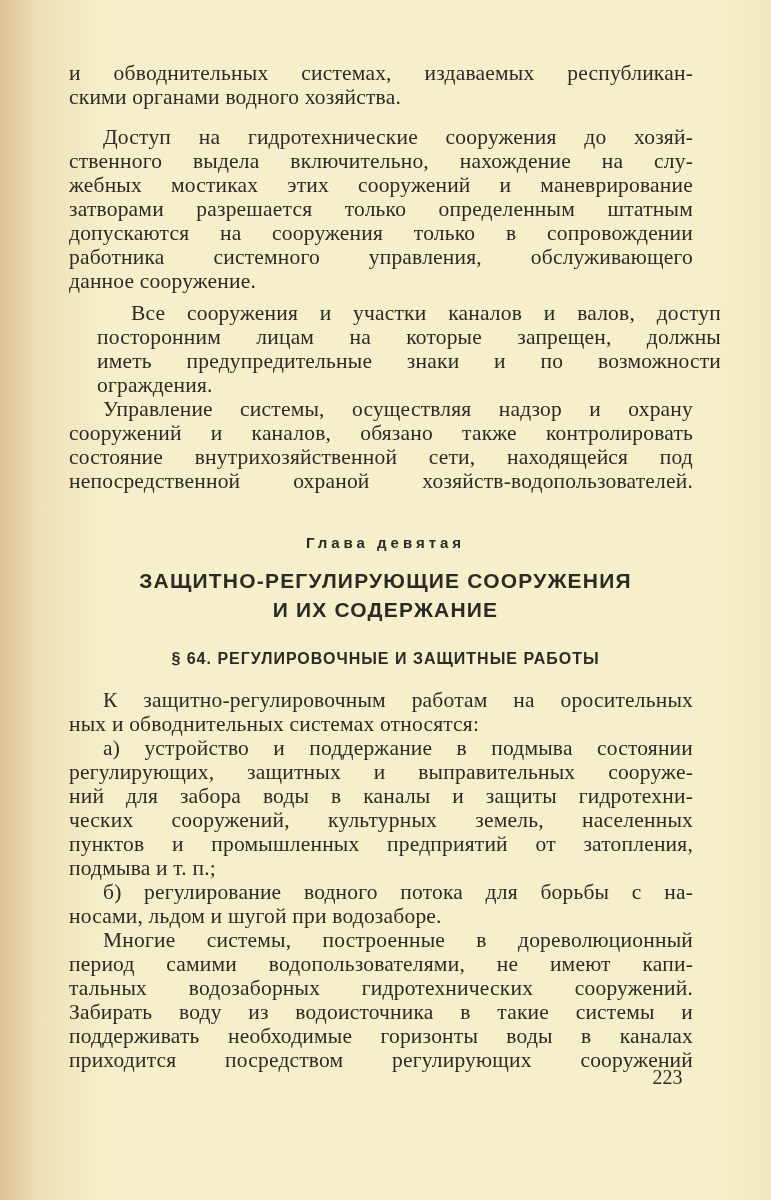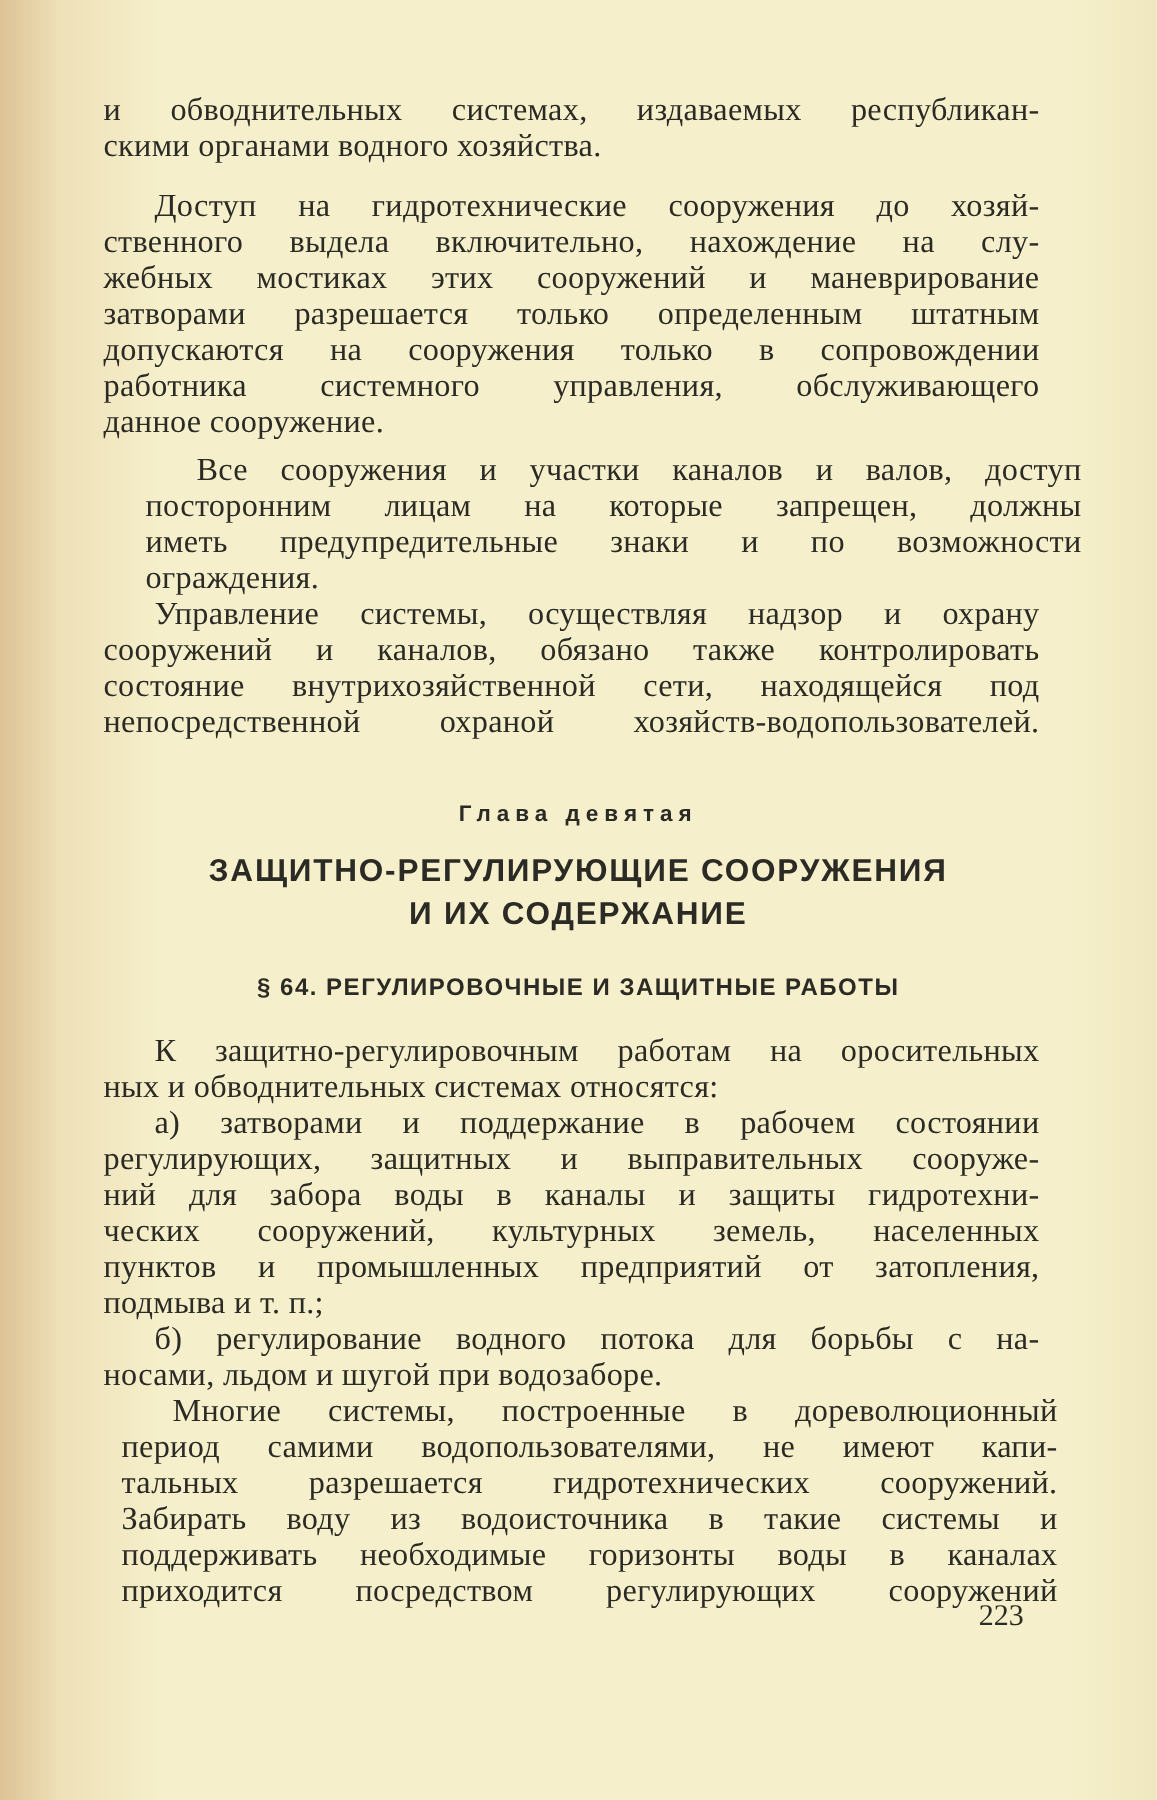--- a/index.html
+++ b/index.html
@@ -78,36 +78,36 @@
     <div>И ИХ СОДЕРЖАНИЕ</div>
   </div>
   <div class="chapter section-title">§ 64. РЕГУЛИРОВОЧНЫЕ И ЗАЩИТНЫЕ РАБОТЫ</div>
 
   <div class="text" style="top:688px;">
     <span class="line indent">К защитно-регулировочным работам на оросительных</span>
     <span class="line last">ных и обводнительных системах относятся:</span>
   </div>
 
   <div class="text" style="top:736px;">
-    <span class="line indent">а) затворами и поддержание в рабочем состоянии</span>
+    <span class="line indent">а) устройство и поддержание в подмыва состоянии</span>
     <span class="line">регулирующих, защитных и выправительных сооруже-</span>
     <span class="line">ний для забора воды в каналы и защиты гидротехни-</span>
     <span class="line">ческих сооружений, культурных земель, населенных</span>
     <span class="line">пунктов и промышленных предприятий от затопления,</span>
     <span class="line last">подмыва и т. п.;</span>
   </div>
 
   <div class="text" style="top:880px;">
     <span class="line indent">б) регулирование водного потока для борьбы с на-</span>
     <span class="line last">носами, льдом и шугой при водозаборе.</span>
   </div>
 
-  <div class="text" style="top:928px;margin-left:12px;">
+  <div class="text" style="top:928px;">
     <span class="line indent">Многие системы, построенные в дореволюционный</span>
     <span class="line">период самими водопользователями, не имеют капи-</span>
-    <span class="line">тальных разрешается гидротехнических сооружений.</span>
+    <span class="line">тальных водозаборных гидротехнических сооружений.</span>
     <span class="line">Забирать воду из водоисточника в такие системы и</span>
     <span class="line">поддерживать необходимые горизонты воды в каналах</span>
     <span class="line">приходится посредством регулирующих сооружений</span>
   </div>
 
   <div class="page-number">223</div>
 </div>
 
 </body></html>

